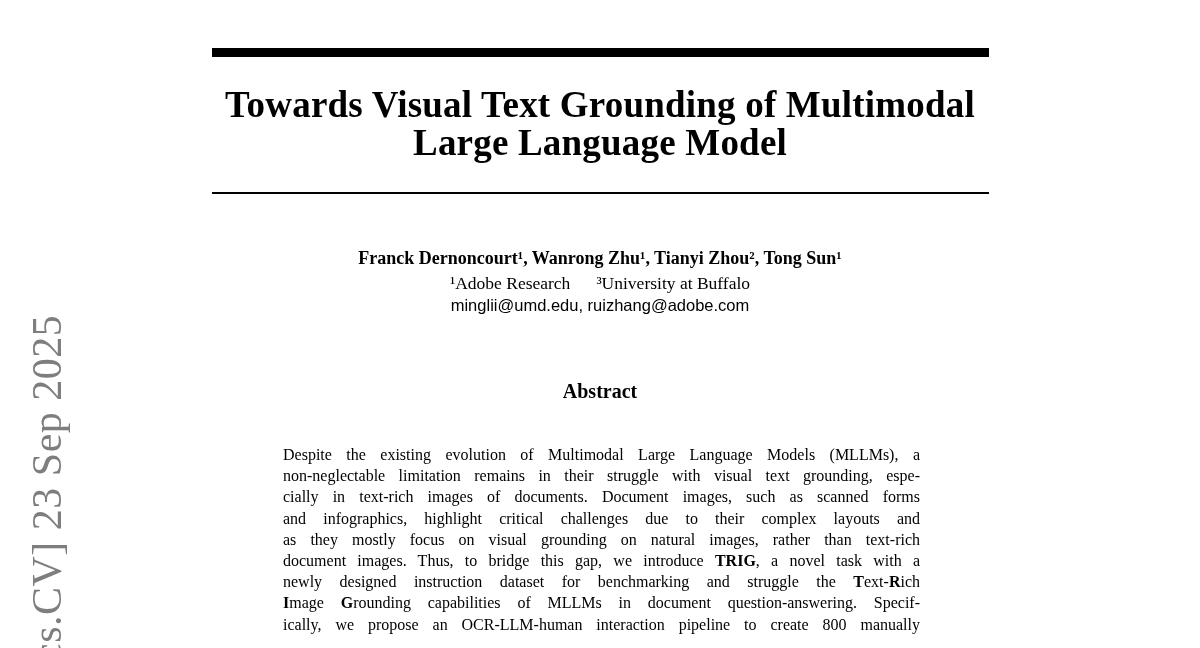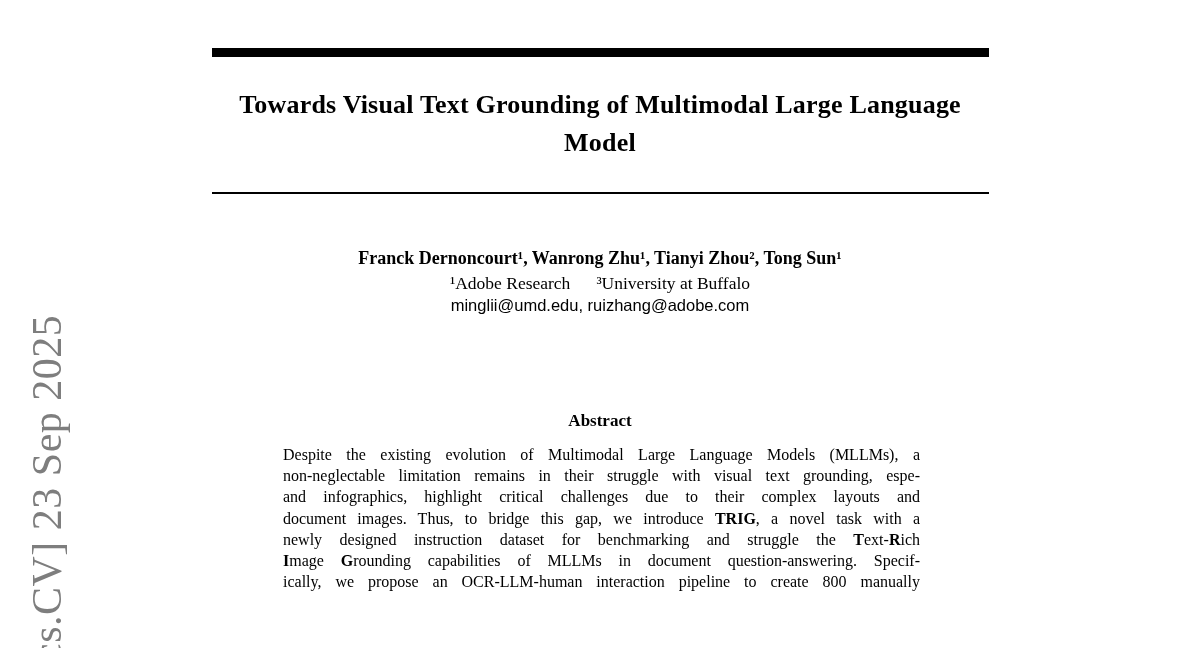--- a/index.html
+++ b/index.html
@@ -23,21 +23,21 @@
     left: 212px; top: 192px;
     width: 777px; height: 2px;
     background: #000000;
   }
   .paper-title {
     position: absolute;
     left: 200px; top: 86px;
     width: 800px;
     text-align: center;
     font-weight: bold;
-    font-size: 26px;
+    font-size: 37px;
     line-height: 38px;
     letter-spacing: 0.2px;
   }
   .authors-block {
     position: absolute;
     left: 150px; top: 246px;
     width: 900px;
     text-align: center;
   }
   .author-line {
@@ -56,25 +56,25 @@
     white-space: nowrap;
   }
   .email-line {
     font-family: Liberation Sans, sans-serif;
     font-size: 16.5px;
     line-height: 20px;
     white-space: nowrap;
   }
   .abstract-heading {
     position: absolute;
-    left: 0; top: 409px;
+    left: 0; top: 379px;
     width: 1200px;
     text-align: center;
     font-weight: bold;
-    font-size: 17px;
+    font-size: 20px;
     line-height: 24px;
   }
   .abstract-body {
     position: absolute;
     left: 283px; top: 444px;
     width: 637px;
     font-size: 16px;
     line-height: 21.2px;
   }
   .abs-line {
@@ -113,21 +113,23 @@
         <span>³University at Buffalo</span>
       </div>
     <div class="email-line">minglii@umd.edu, ruizhang@adobe.com</div>
   </div>
 
   <div class="abstract-heading">Abstract</div>
 
   <div class="abstract-body">
       <div class="abs-line"><span>Despite the existing evolution of Multimodal Large Language Models (MLLMs), a</span></div>
       <div class="abs-line"><span>non-neglectable limitation remains in their struggle with visual text grounding, espe-</span></div>
+      <div class="abs-line"><span>cially in text-rich images of documents. Document images, such as scanned forms</span></div>
       <div class="abs-line"><span>and infographics, highlight critical challenges due to their complex layouts and</span></div>
+      <div class="abs-line"><span>as they mostly focus on visual grounding on natural images, rather than text-rich</span></div>
       <div class="abs-line"><span>document images. Thus, to bridge this gap, we introduce </span><span class="b">TRIG</span><span>, a novel task with a</span></div>
       <div class="abs-line"><span>newly designed instruction dataset for benchmarking and struggle the </span><span class="b">T</span><span>ext-</span><span class="b">R</span><span>ich</span></div>
       <div class="abs-line"><span class="b">I</span><span>mage </span><span class="b">G</span><span>rounding capabilities of MLLMs in document question-answering. Specif-</span></div>
       <div class="abs-line"><span>ically, we propose an OCR-LLM-human interaction pipeline to create 800 manually</span></div>
     </div>
 
   <div class="arxiv-stamp" style="color: rgb(126, 126, 126);">cs.CV] 23 Sep 2025</div>
 
 </div>
 

